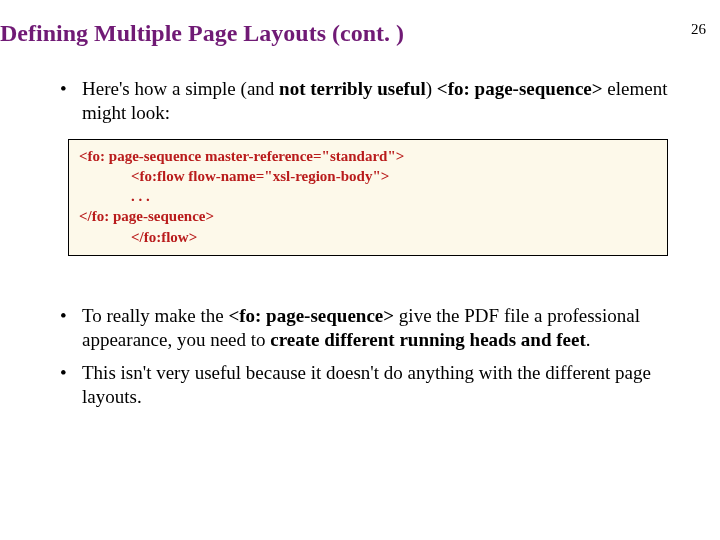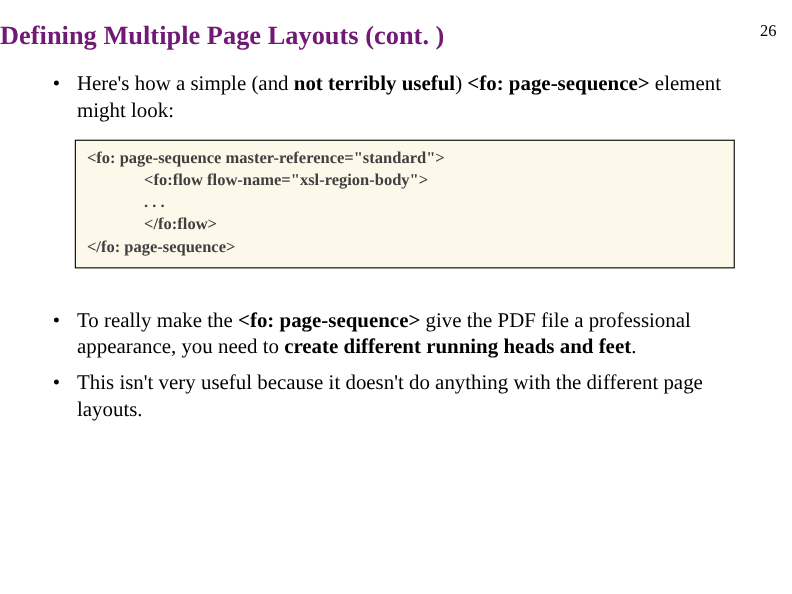--- a/index.html
+++ b/index.html
@@ -26,21 +26,21 @@
     padding-top: 20px;
     padding-bottom: 18px;
   }
   .content {
     padding: 0 40px 0 40px;
     font-size: 19px;
     line-height: 1.25;
   }
   ul.bullets {
     list-style: none;
-    margin: 0;
+    margin: 12px;
     padding: 0;
   }
   ul.bullets > li {
     position: relative;
     padding-left: 30px;
     margin-bottom: 10px;
   }
   ul.bullets > li::before {
     content: "•";
     position: absolute;
@@ -51,21 +51,21 @@
   .bold { font-weight: bold; }
   .codebox {
     margin: 14px 0 26px 28px;
     width: 600px;
     border: 1px solid #000;
     background: #fdf9ea;
     padding: 6px 10px 8px 10px;
     font-family: Georgia, 'Times New Roman', serif;
     font-size: 15px;
     line-height: 1.35;
-    color: #404040;
+    color: #b91c1c;
     font-weight: bold;
   }
   .codebox .indent1 { padding-left: 52px; display: block; }
   .codebox .line { display: block; white-space: pre; }
   .spacer-after-code { height: 10px; }
 </style>
 </head>
 <body>
 
 <div class="page-number">26</div>
@@ -77,22 +77,22 @@
   <ul class="bullets">
     <li>
       <span>Here's how a simple (and </span><span class="bold">not terribly useful</span><span>) </span><span class="bold">&lt;fo: page-sequence&gt;</span><span> element might look:</span>
     </li>
   </ul>
 
   <div class="codebox">
     <span class="line">&lt;fo: page-sequence master-reference="standard"&gt;</span>
     <span class="line indent1">&lt;fo:flow flow-name="xsl-region-body"&gt;</span>
     <span class="line indent1">. . .</span>
+    <span class="line">&lt;/fo: page-sequence&gt;</span>
     <span class="line indent1">&lt;/fo:flow&gt;</span>
-    <span class="line">&lt;/fo: page-sequence&gt;</span>
   </div>
 
   <div class="spacer-after-code"></div>
 
   <ul class="bullets">
     <li>
       <span>To really make the </span><span class="bold">&lt;fo: page-sequence&gt;</span><span> give the PDF file a professional appearance, you need to </span><span class="bold">create different running heads and feet</span><span>.</span>
     </li>
     <li>
       <span>This isn't very useful because it doesn't do anything with the different page layouts.</span>

